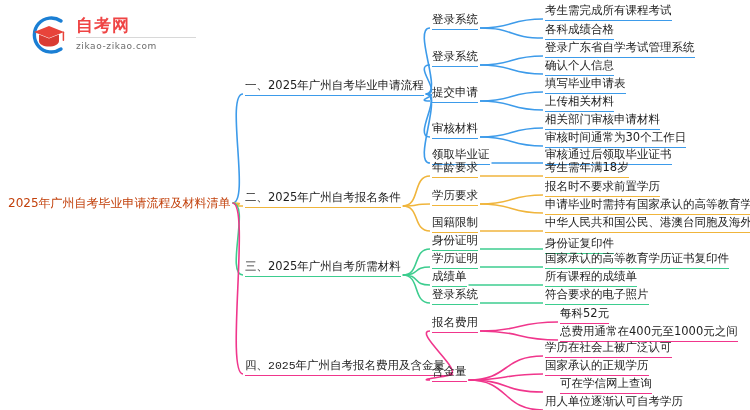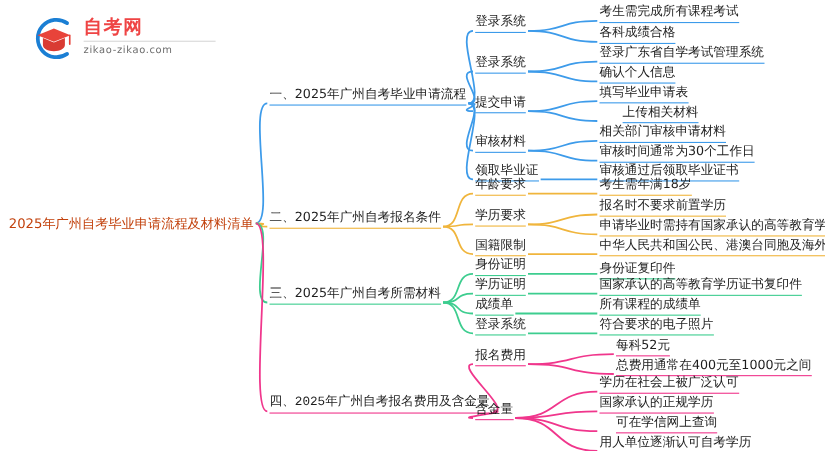--- a/index.html
+++ b/index.html
@@ -158,21 +158,21 @@
       <div class="node root ul-none" style="left: 8px; top: 196px;">2025年广州自考毕业申请流程及材料清单</div>
       <div class="node lvl1 ul-blue" style="left: 245px; top: 78px;">一、2025年广州自考毕业申请流程</div>
       <div class="node lvl2 ul-blue" style="left: 432px; top: 12px;">登录系统</div>
       <div class="node lvl3 ul-blue" style="left: 545px; top: 3px;">考生需完成所有课程考试</div>
       <div class="node lvl3 ul-blue" style="left: 545px; top: 22px;">各科成绩合格</div>
       <div class="node lvl2 ul-blue" style="left: 432px; top: 49px;">登录系统</div>
       <div class="node lvl3 ul-blue" style="left: 545px; top: 40px;">登录广东省自学考试管理系统</div>
       <div class="node lvl3 ul-blue" style="left: 545px; top: 58px;">确认个人信息</div>
       <div class="node lvl2 ul-blue" style="left: 432px; top: 85px;">提交申请</div>
       <div class="node lvl3 ul-blue" style="left: 545px; top: 76px;">填写毕业申请表</div>
-      <div class="node lvl3 ul-blue" style="left: 566px; top: 94px; text-align: center;">上传相关材料</div>
+      <div class="node lvl3 ul-blue" style="left: 545px; top: 94px; text-align: center;">上传相关材料</div>
       <div class="node lvl2 ul-blue" style="left: 432px; top: 121px;">审核材料</div>
       <div class="node lvl3 ul-blue" style="left: 545px; top: 112px;">相关部门审核申请材料</div>
       <div class="node lvl3 ul-blue" style="left: 545px; top: 130px;">审核时间通常为30个工作日</div>
       <div class="node lvl2 ul-blue" style="left: 432px; top: 147px;">领取毕业证</div>
       <div class="node lvl3 ul-blue" style="left: 545px; top: 147px;">审核通过后领取毕业证书</div>
       <div class="node lvl1 ul-orange" style="left: 245px; top: 190px;">二、2025年广州自考报名条件</div>
       <div class="node lvl2 ul-orange" style="left: 432px; top: 160px;">年龄要求</div>
       <div class="node lvl3 ul-orange" style="left: 545px; top: 160px;">考生需年满18岁</div>
       <div class="node lvl2 ul-orange" style="left: 432px; top: 188px;">学历要求</div>
       <div class="node lvl3 ul-orange" style="left: 545px; top: 179px;">报名时不要求前置学历</div>

